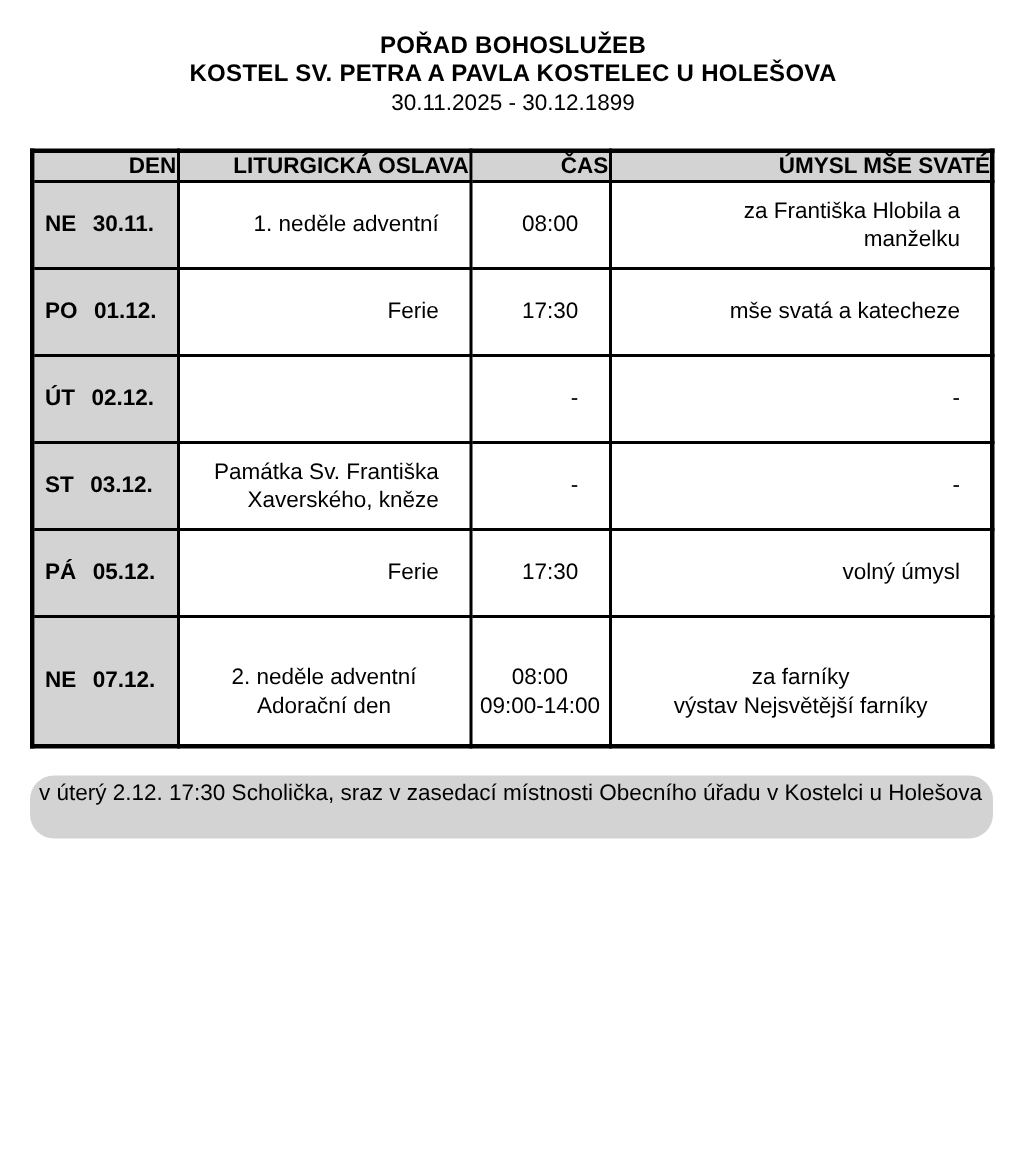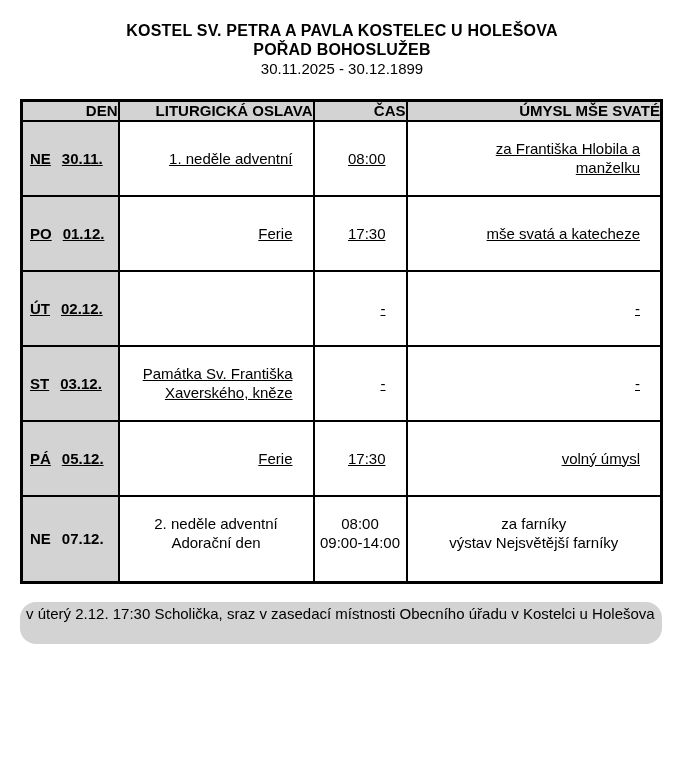--- a/index.html
+++ b/index.html
@@ -29,21 +29,21 @@
 
   thead th {
     height:20px;
     background:#d3d3d3;
     font-size:15px;
     font-weight:bold;
     text-align:right;
     vertical-align:middle;
   }
 
-  tr.body-row { height:75px;text-decoration:underline; }
+  tr.body-row { height:58px; }
   tr.body-row-last { height:87px; }
 
   td.day-cell {
     background:#d3d3d3;
     font-weight:bold;
     font-size:15px;
     text-align:left;
     vertical-align:middle;
     padding-left:7px;
     white-space:nowrap;
@@ -55,21 +55,21 @@
     vertical-align:middle;
     font-size:15px;
     line-height:19px;
     padding:2px 20px;
   }
   td.dual-cell { vertical-align:top; padding:0; }
   .dual {
     height:83px;
     display:flex;
     flex-direction:column;
-    justify-content:flex-start;
+    justify-content:center;
     align-items:center;
     text-align:center;
     font-size:15px;
     line-height:19px;
     padding-top:17px;
     padding-bottom:1px;
   }
 
   .footer-note {
     margin:18px 0 0 20px;
@@ -79,22 +79,22 @@
     font-size:15px;
     line-height:18px;
     padding:3px 6px 4px 6px;
     border-radius:16px;
   }
 </style>
 </head>
 <body>
 
 <div class="title-block">
+  <div class="title-line">POŘAD BOHOSLUŽEB</div>
   <div class="title-line">KOSTEL SV. PETRA A PAVLA KOSTELEC U HOLEŠOVA</div>
-  <div class="title-line">POŘAD BOHOSLUŽEB</div>
   <div class="date-range">30.11.2025 - 30.12.1899</div>
 </div>
 
 <table class="schedule">
   <colgroup>
     <col class="c-den">
       <col class="c-lit">
       <col class="c-cas">
       <col class="c-umy">
   </colgroup>

